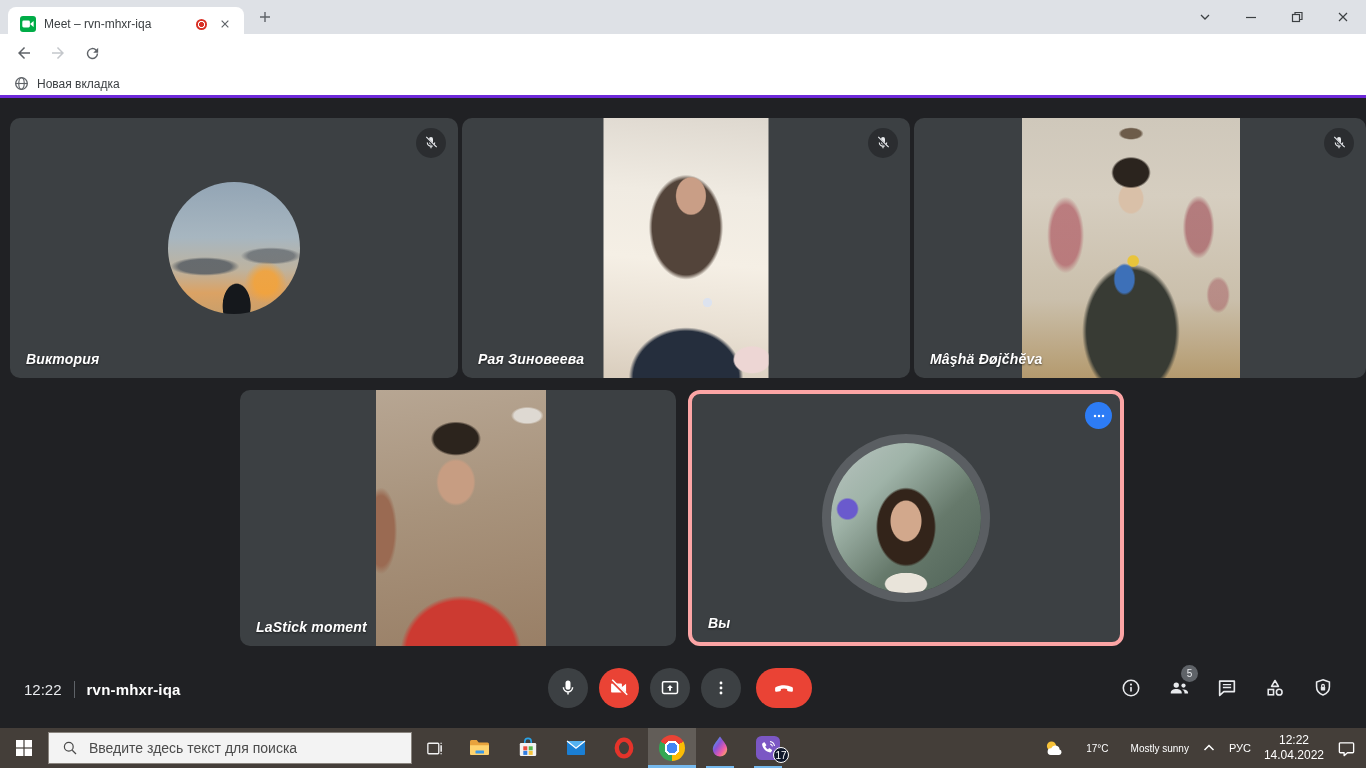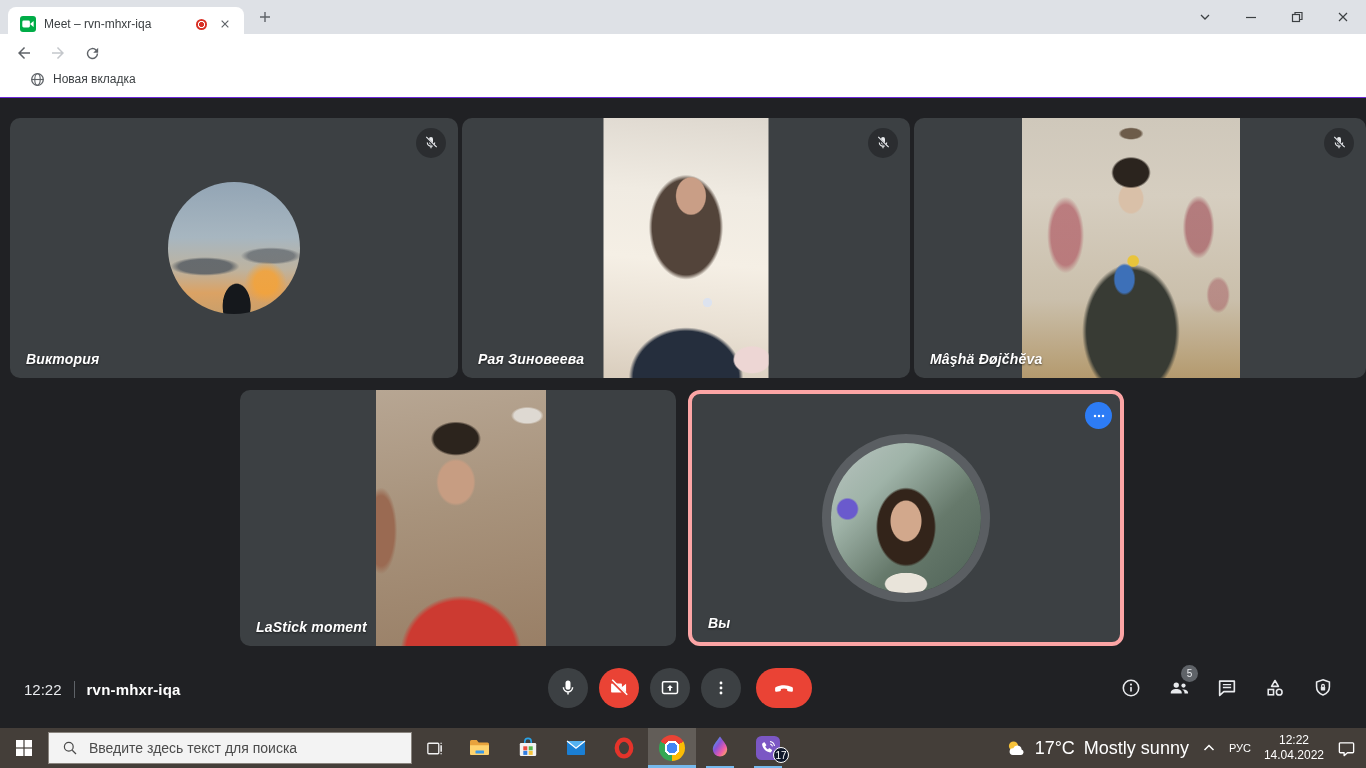--- a/index.html
+++ b/index.html
@@ -23,21 +23,21 @@
   .nav-btn { position:absolute; top:5px; width:28px; height:28px; display:flex; align-items:center; justify-content:center; border-radius:50%; }
   .url-pill { position:absolute; left:112px; top:39px; width:1146px; height:28px; background:#f1f3f4;
               border-radius:14px; display:flex; align-items:center; padding:0 12px; }
   .url-text { font-size:14px; color:#202124; margin-left:10px; flex:1; }
   .pill-ico { width:26px; height:26px; display:flex; align-items:center; justify-content:center; border-radius:50%; }
   .tb-right { position:absolute; right:8px; top:39px; display:flex; align-items:center; gap:8px; }
   .avatar-btn { width:26px; height:26px; border-radius:50%;
                 background:radial-gradient(circle at 42% 36%, #c9a08a 0 5px, #6b4f42 7px 10px, #3a2e28 11px); }
 
   .bookmarks { position:absolute; left:0; top:72px; width:1366px; height:26px; background:#fff;
-               border-bottom:1px solid #6d28d9; display:flex; align-items:flex-start; padding-left:30px; }
+               border-bottom:3px solid #6d28d9; display:flex; align-items:center; padding-left:14px; }
   .bm-label { font-size:12px; color:#3c4043; margin-left:8px; }
 
   
   .page { position:absolute; left:0; top:98px; width:1366px; height:630px; background:#202124; }
   .tile { position:absolute; background:#3c4043; border-radius:10px; overflow:hidden; }
   .tile.hl { border:4px solid #fca5a5; border-radius:12px;text-align:center; }
   .pname { position:absolute; left:16px; bottom:11px; color:#fff; font-size:14px; font-weight:bold;
            letter-spacing:.2px; text-shadow:0 1px 2px rgba(0,0,0,.6); z-index:3;font-style:italic; }
   .mute-badge { position:absolute; top:10px; right:12px; width:30px; height:30px; border-radius:50%;
                 background:rgba(32,33,36,.6); display:flex; align-items:center; justify-content:center; z-index:3; }
@@ -114,21 +114,21 @@
   .tb-search input::placeholder { color:#4b4b4b; opacity:1; }
   .tb-btn { width:44px; display:flex; align-items:center; justify-content:center; }
   .tb-app { position:relative; width:48px; display:flex; align-items:center; justify-content:center; }
   .tb-app.open::after { content:""; position:absolute; left:10px; right:10px; bottom:0; height:2px; background:#76b9ed; }
   .tb-app.active { background:rgba(255,255,255,.16); }
   .tb-app.active::after { left:0; right:0; height:3px; }
   .app-badge { position:absolute; right:3px; bottom:5px; min-width:16px; height:16px; border-radius:50%;
                background:#0f172a; color:#fff; font-size:10px; display:flex; align-items:center; justify-content:center; border:1px solid #fff; }
   .tb-spacer { flex:1; }
   .tray { display:flex; align-items:center; gap:13px; padding-right:10px; color:#fff; }
-  .tray-weather { display:flex; align-items:center; gap:9px; font-size:18px; }
+  .tray-weather { display:flex; align-items:center; gap:22px; font-size:10px; }
   .tray-lang { font-size:11px; }
   .tray-clock { text-align:center; font-size:12px; line-height:15px; }
   .chrome-ball { width:26px; height:26px; border-radius:50%;
     background:
       radial-gradient(circle at 50% 50%, #4285f4 0 5.5px, #ffffff 5.5px 7.5px, rgba(0,0,0,0) 7.5px),
       conic-gradient(#ea4335 0 60deg, #fbbc05 60deg 180deg, #34a853 180deg 300deg, #ea4335 300deg 360deg); }
   svg { display:block; }
 </style>
 </head>
 <body>

